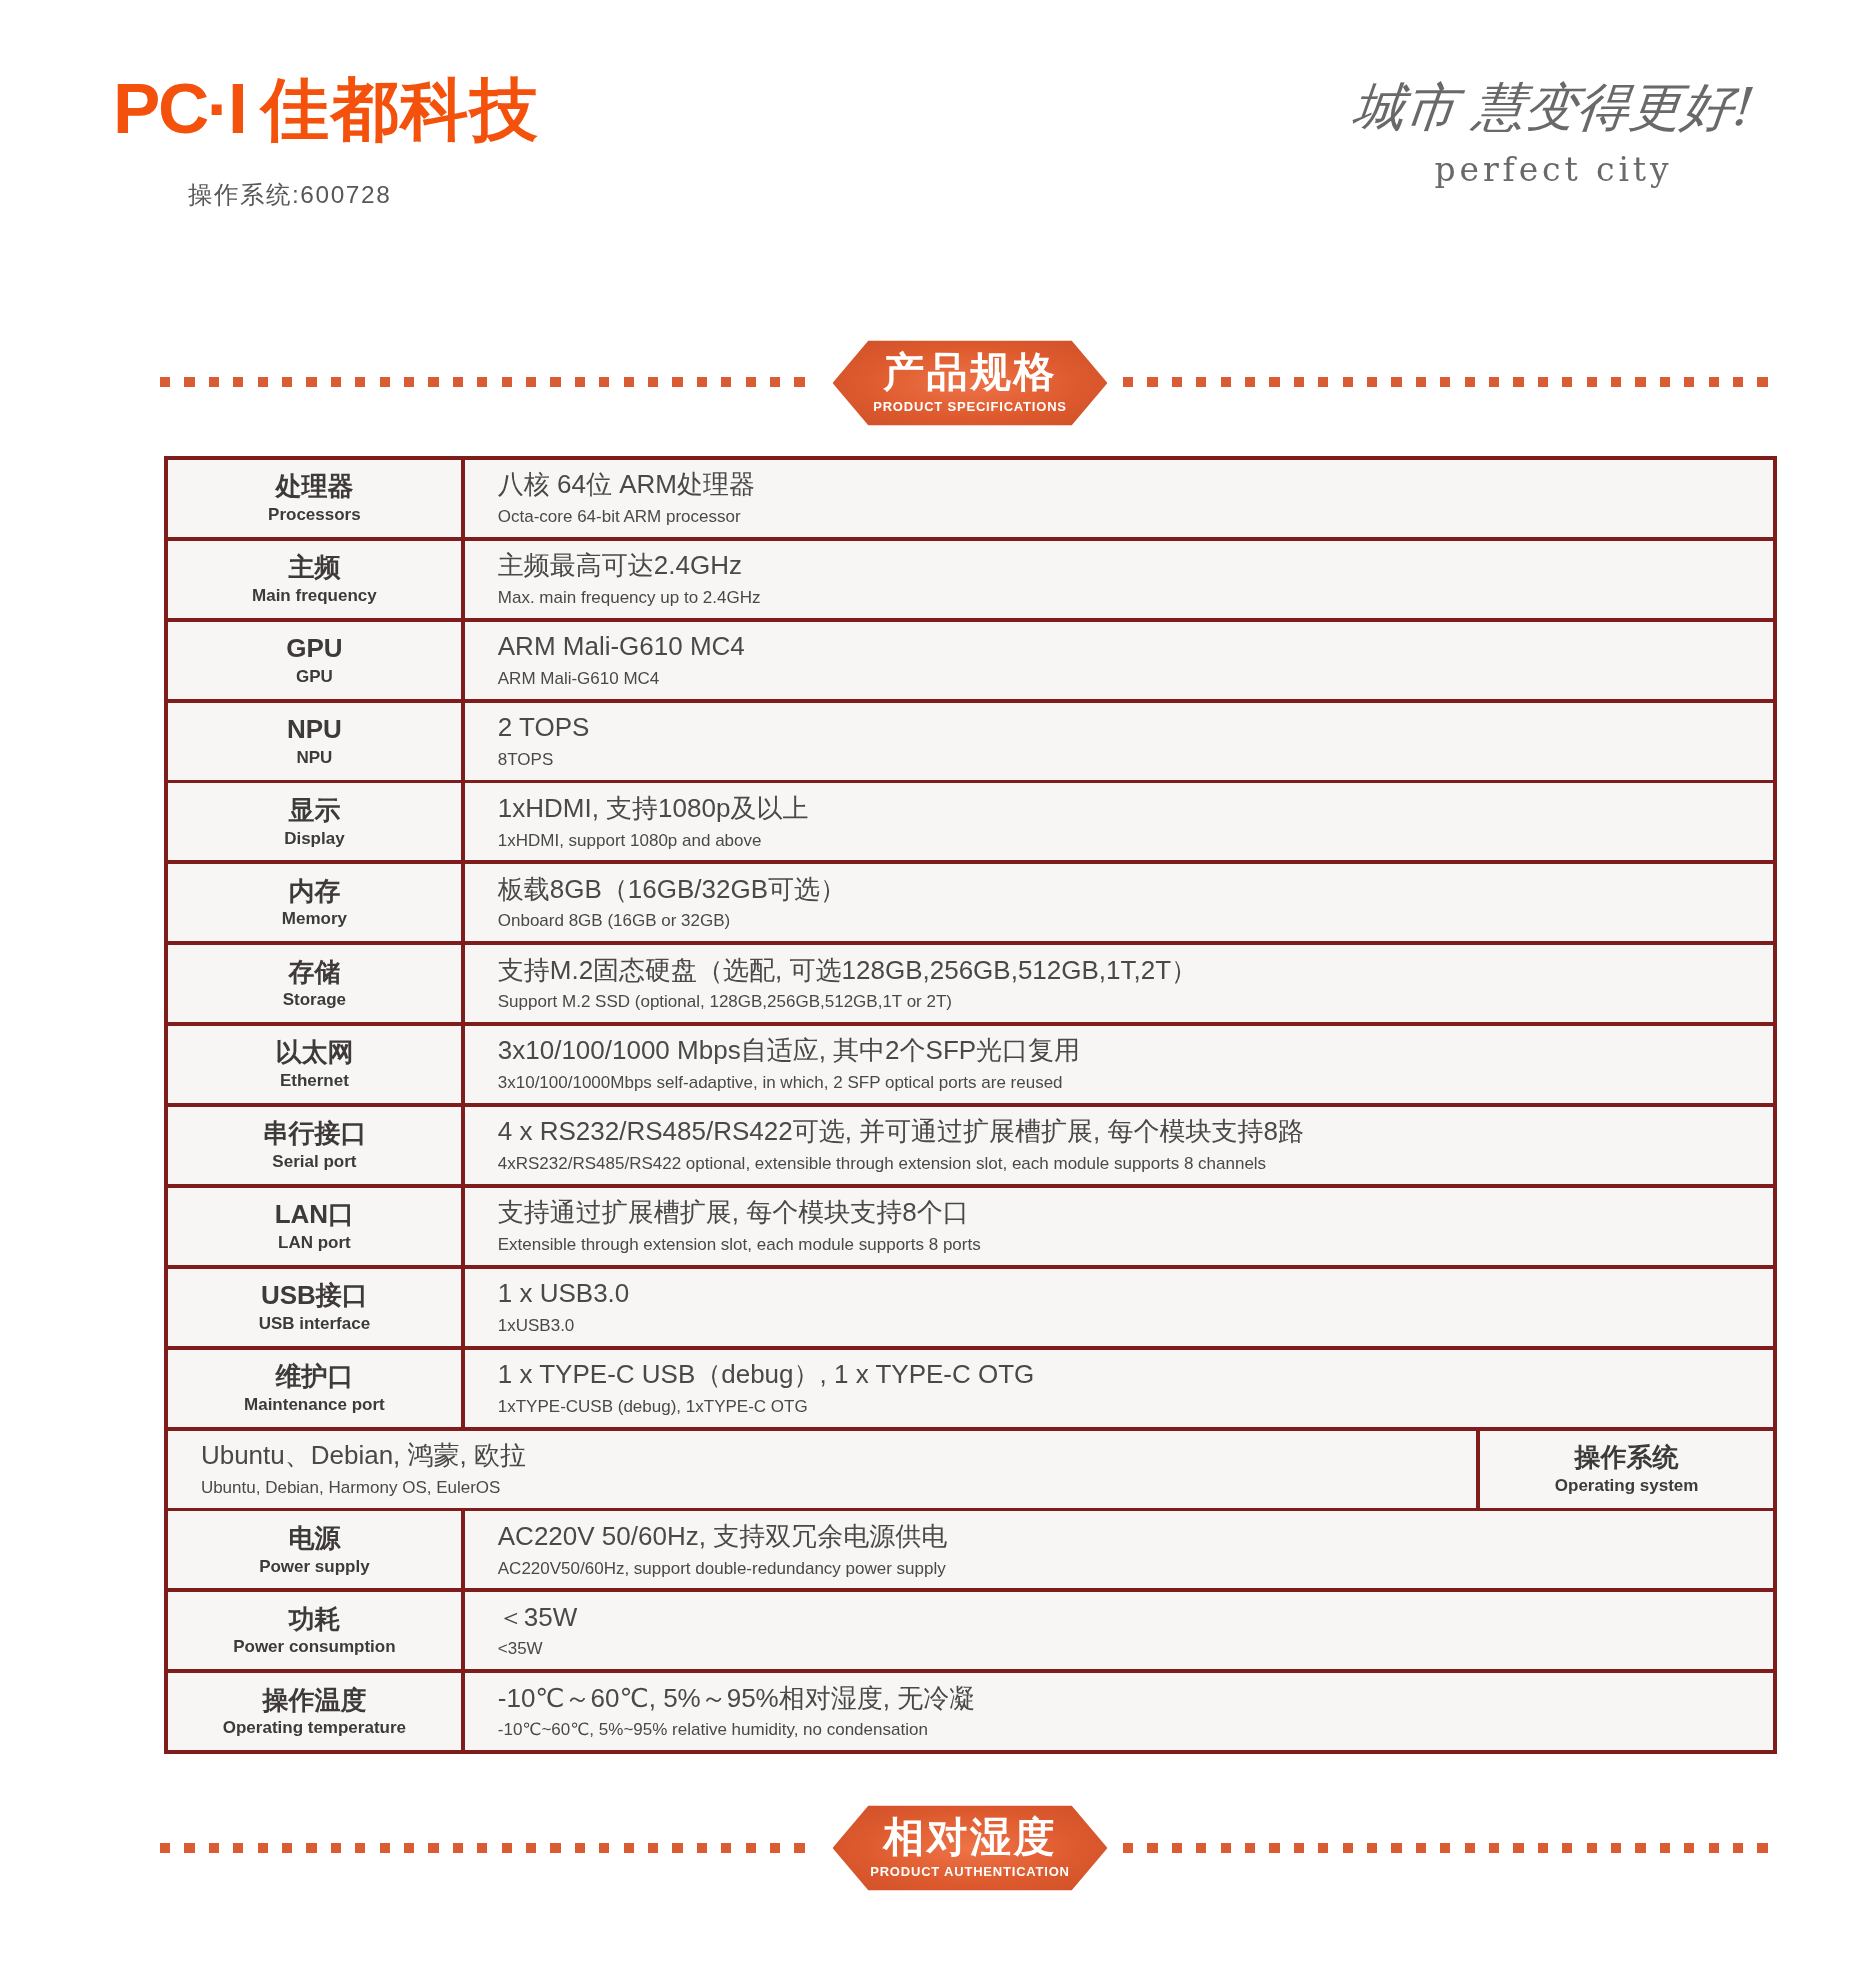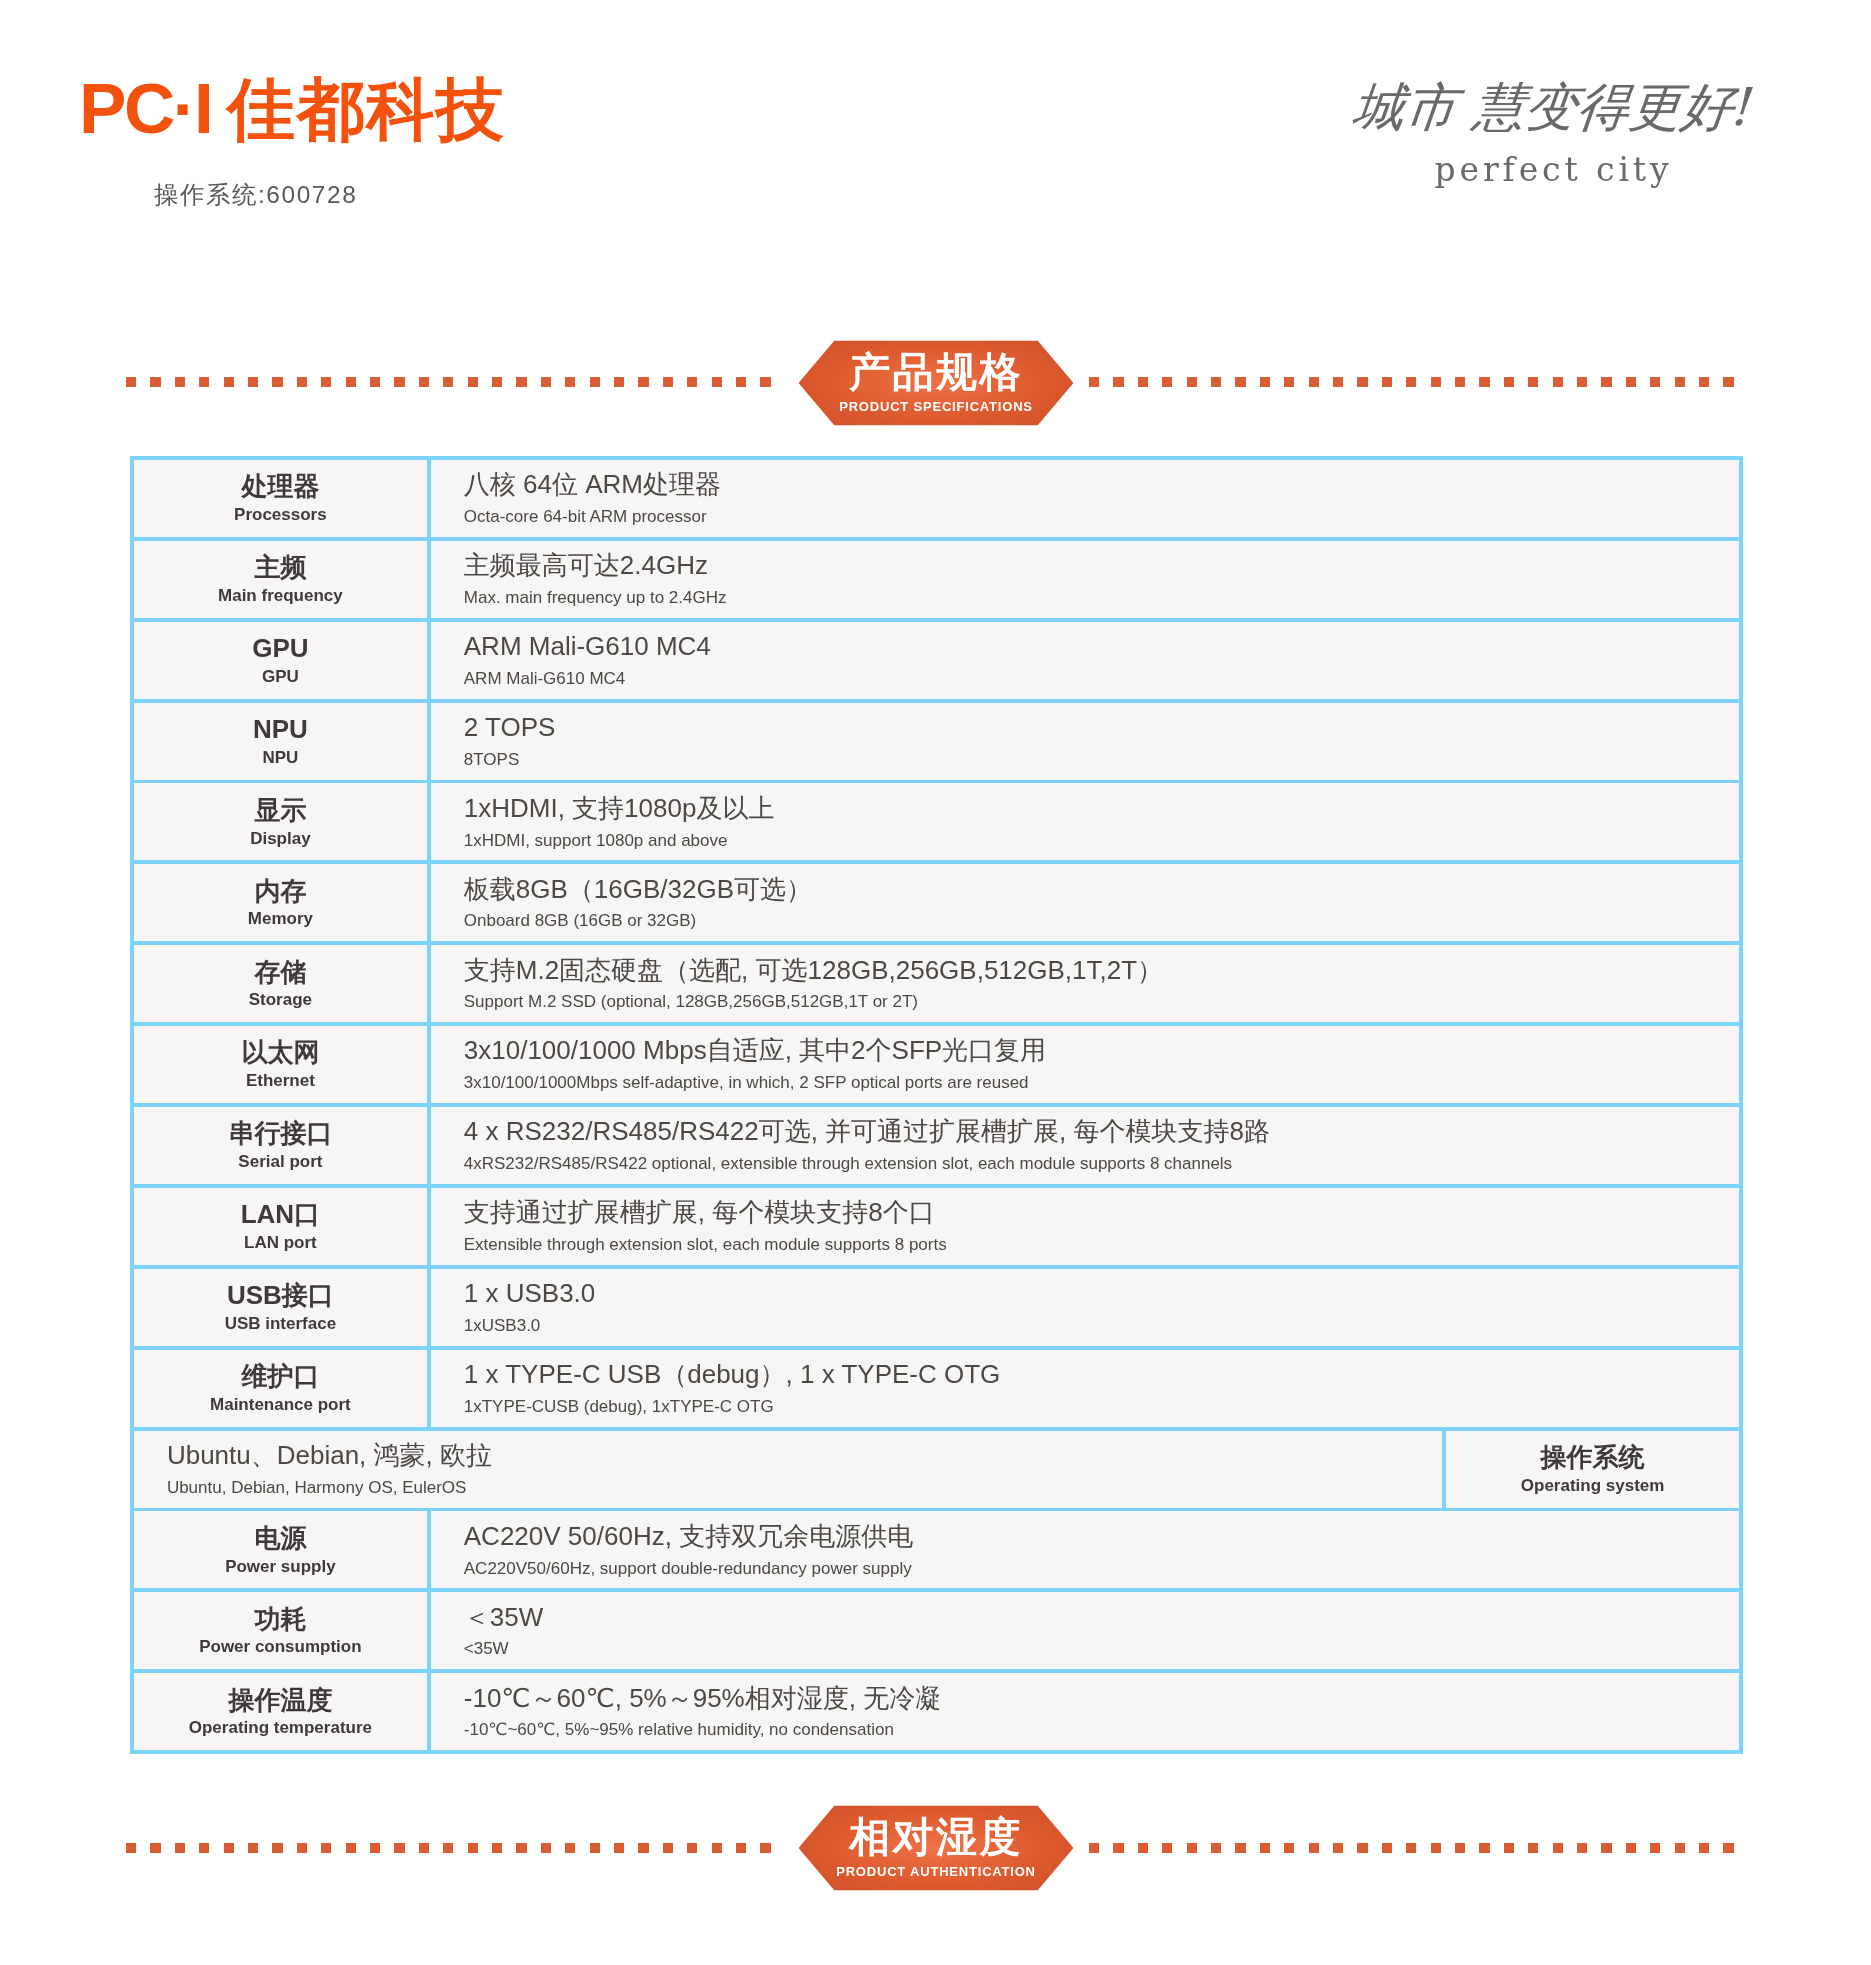--- a/index.html
+++ b/index.html
@@ -1,40 +1,40 @@
 <!DOCTYPE html>
 <html style="font-size:6.3px"><head>
 <meta charset="utf-8">
 <style>
   html,body{margin:0;padding:0;background:#ffffff;}
   *{box-sizing:border-box;}
   body{font-family:"Liberation Sans","DejaVu Sans",sans-serif;color:#3e3a39;}
   .page{position:relative;width:1872px;height:2540px;background:#ffffff;overflow:hidden;}
-  .abs{position:absolute;}
+  .abs{position:absolute;margin-left:34px;}
 
   
   .logo-row{left:79px;top:73px;display:flex;align-items:center;gap:15.7px;}
   .logo-latin{font-size:71px;font-weight:900;color:#f4510c;letter-spacing:-2.4px;line-height:1;}
   .logo-cn{font-size:68px;font-weight:900;color:#f4510c;line-height:1;letter-spacing:1.6px;}
   .stock-code{left:154px;top:179px;font-size:24.4px;color:#595757;letter-spacing:1.6px;}
   .tagline{right:73px;top:73px;width:491px;text-align:center;}
   .tagline-cn{font-family:"DejaVu Serif","Liberation Serif",serif;font-style:italic;font-size:52px;color:#6a6868;white-space:nowrap;transform:skewX(-6deg);}
   .tagline-en{font-family:"DejaVu Serif","Liberation Serif",serif;font-size:33px;color:#6a6868;letter-spacing:3.9px;margin-top:7px;}
 
   
   .banner{left:50%;transform:translateX(-50%);width:275px;height:90px;
     clip-path:polygon(0 50%,13% 3%,87% 3%,100% 50%,87% 97%,13% 97%);
     background:radial-gradient(ellipse at center,#ee7347 0%,#dd5a2e 55%,#ce4e27 100%);
     display:flex;flex-direction:column;align-items:center;justify-content:center;z-index:3;}
   .banner .cn{font-size:41px;font-weight:900;color:#ffffff;letter-spacing:2.4px;line-height:1;}
   .banner .en{font-size:13px;font-weight:700;color:#ffffff;letter-spacing:0.8px;margin-top:5.5px;white-space:nowrap;}
   .dash{height:10.2px;background:repeating-linear-gradient(90deg,#d95c33 0 10.2px,transparent 10.2px 24.4px);z-index:1;}
 
   
-  .spec-table{left:130px;top:456px;width:1613px;background:#7dd3fc;padding:3.9px;
+  .spec-table{left:130px;top:456px;width:1613px;background:#7f1d1d;padding:3.9px;
     display:flex;flex-direction:column;gap:3.9px;}
   .srow{display:flex;gap:3.9px;}
   .cell{background:#f7f6f4;min-height:77px;display:flex;flex-direction:column;justify-content:center;}
   .cell-label{width:293px;align-items:center;text-align:center;padding:5.5px 3.9px;}
   .cell-value{flex:1;align-items:flex-start;padding:5.5px 15.7px 5.5px 33px;}
   .lab-cn{font-size:26px;font-weight:700;color:#3e3a39;line-height:1.15;}
   .lab-en{font-size:17px;font-weight:700;color:#3e3a39;margin-top:3.9px;line-height:1.1;}
   .val-cn{font-size:26px;color:#4b4846;line-height:1.15;}
   .val-en{font-size:17px;color:#4b4846;margin-top:7.9px;line-height:1.1;}
 </style>

